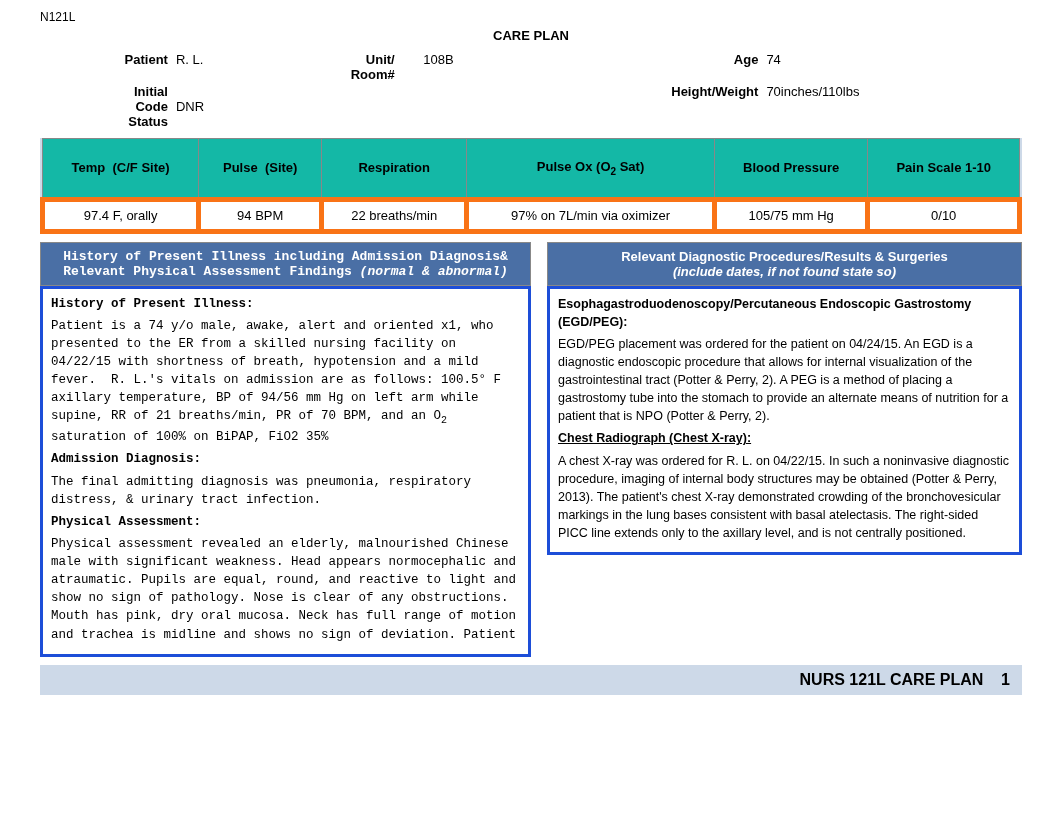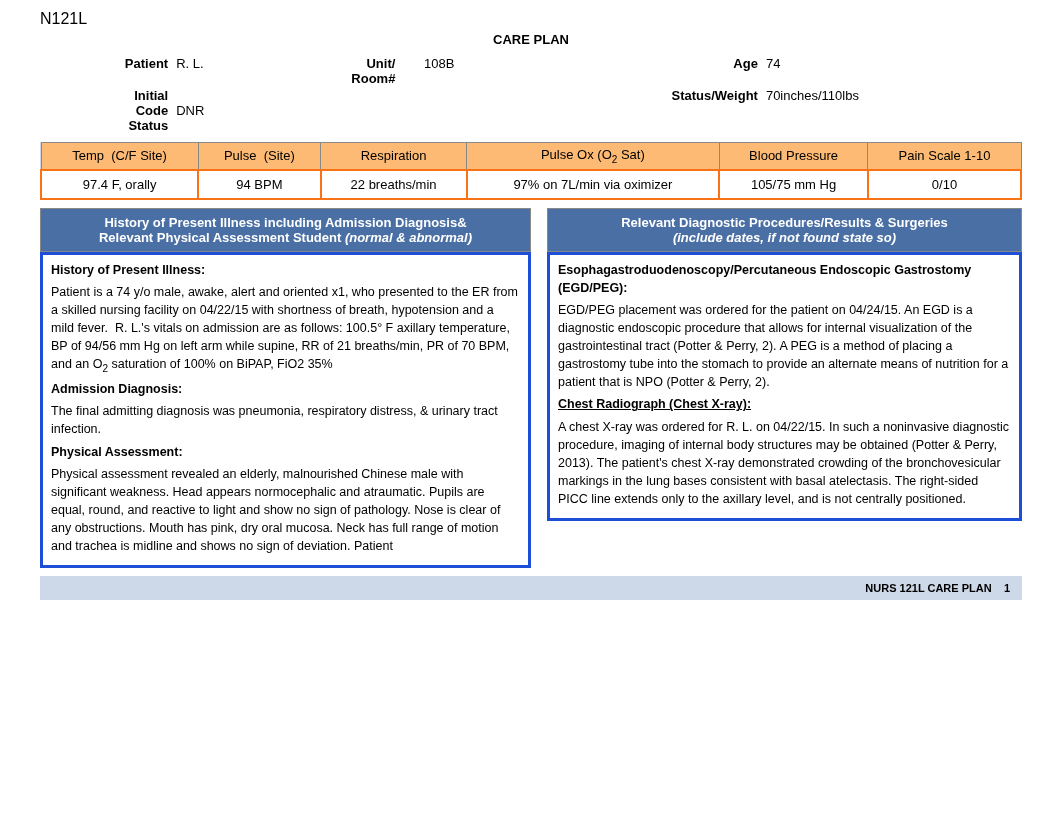--- a/index.html
+++ b/index.html
@@ -7,21 +7,21 @@
       background: #fff;
       font-family: Arial, sans-serif;
       font-size: 13px;
       color: #000;
       width: 1062px;
       min-height: 822px;
       padding: 10px 40px 20px 40px;
     }
 
     .page-id {
-      font-size: 16px;
+      font-size: 12px;
       margin-bottom: 4px;
     }
 
     .page-title {
       text-align: center;
       font-weight: bold;
       font-size: 13px;
       margin-bottom: 8px;
     }
 
@@ -45,29 +45,29 @@
     }
 
     
     .vitals-table {
       width: 100%;
       border-collapse: collapse;
       margin-bottom: 8px;
       background: #cdd9e8;
     }
     .vitals-table th {
-      background: #fdba74;
+      background: #14b8a6;
       border: 1px solid #888;
-      padding: 4px 6px;
-      text-align: center;
-      font-weight: normal;
+      padding: 20px 6px;
+      text-align: center;
+      font-weight: bold;
       font-size: 13px;
     }
     .vitals-table td {
-      border: 2px solid #f97316;
+      border: 5px solid #f97316;
       padding: 6px 6px;
       text-align: center;
       background: #fff;
       vertical-align: top;
     }
 
     
     .content-section {
       width: 100%;
       border-collapse: collapse;
@@ -105,21 +105,21 @@
 
     .bold { font-weight: bold; }
     .italic { font-style: italic; }
 
     
     .footer {
       background: #cdd9e8;
       color: #000;
       text-align: right;
       padding: 6px 12px;
-      font-size: 11px;
+      font-size: 16px;
       font-weight: bold;
       margin-top: 8px;
     }
 
     sub { font-size: 10px; }
   </style>
 </head>
 <body>
 
 <div class="page-id">N121L</div>
@@ -137,21 +137,21 @@
     <td class="info-value">108B</td>
     <td class="info-label">Age</td>
     <td class="info-value">74</td>
   </tr>
   <tr>
     <td class="info-label" style="white-space:pre-line; vertical-align:top;margin-top:20px;">Initial<br>Code<br>Status</td>
     <td class="info-value" style="vertical-align:middle;">DNR</td>
     <td></td>
     <td></td>
     <td></td>
-    <td class="info-label">Status/Weight</td>
+    <td class="info-label">Height/Weight</td>
     <td class="info-value">70inches/110lbs</td>
   </tr>
 </tbody>
   </table>
 
 <table class="vitals-table">
   <thead>
     <tr>
       <th>Temp&nbsp;&nbsp;(C/F Site)</th>
       <th>Pulse&nbsp;&nbsp;(Site)</th>
@@ -170,24 +170,24 @@
       <td>105/75 mm Hg</td>
       <td>0/10</td>
     </tr>
   </tbody>
 </table>
 
 <table class="content-section">
   <tbody>
       <tr>
 
-    <td style="padding-right: 0;">
+    <td style="padding-right: 0; font-family: Liberation Mono, monospace;">
       <div class="section-header">
         <span>History of Present Illness including Admission Diagnosis&amp;</span><br>
-        <span>Relevant Physical Assessment Student</span><span class="italic"> (normal &amp; abnormal)</span>
+        <span>Relevant Physical Assessment Findings</span><span class="italic"> (normal &amp; abnormal)</span>
       </div>
       <div class="section-body">
         <p><span class="bold">History of Present Illness:</span></p>
         <p>Patient is a 74 y/o male, awake, alert and oriented x1, who presented to the ER from a skilled nursing facility on 04/22/15 with shortness of breath, hypotension and a mild fever.&nbsp; R. L.'s vitals on admission are as follows: 100.5° F axillary temperature, BP of 94/56 mm Hg on left arm while supine, RR of 21 breaths/min, PR of 70 BPM, and an O<sub>2</sub> saturation of 100% on BiPAP, FiO2 35%</p>
         <p><span class="bold">Admission Diagnosis:</span></p>
         <p>The final admitting diagnosis was pneumonia, respiratory distress, &amp; urinary tract infection.</p>
         <p><span class="bold">Physical Assessment:</span></p>
         <p>Physical assessment revealed an elderly, malnourished Chinese male with significant weakness. Head appears normocephalic and atraumatic.  Pupils are equal, round, and reactive to light and show no sign of pathology.  Nose is clear of any obstructions.  Mouth has pink, dry oral mucosa.  Neck has full range of motion and trachea is midline and shows no sign of deviation. Patient</p>
       </div>
     </td>

